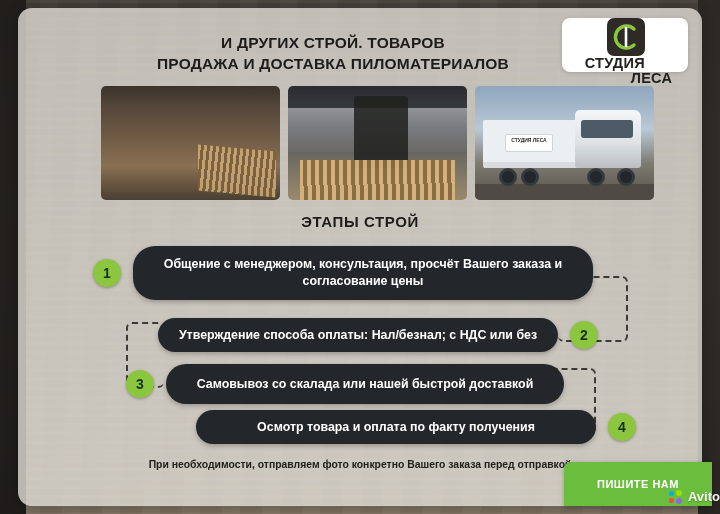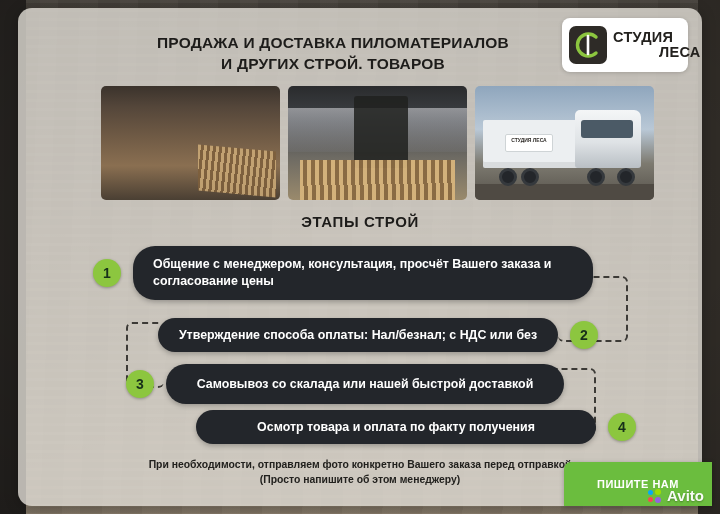--- a/index.html
+++ b/index.html
@@ -88,20 +88,21 @@
     top: 10px;
     width: 126px;
     height: 54px;
     background: #ffffff;
     border-radius: 8px;
     display: flex;
     align-items: center;
     padding-left: 7px;
     box-sizing: border-box;
     box-shadow: 0 1px 4px rgba(0,0,0,0.18);
+    flex-direction: column;
   }
   .logo-mark {
     position: relative;
     width: 38px;
     height: 38px;
     flex: 0 0 38px;
     background: #2e2b27;
     border-radius: 7px;
     margin-right: 6px;
   }
@@ -286,21 +287,21 @@
   .pill {
     background: #23262b;
     color: #ffffff;
     border-radius: 22px;
     font-size: 12.4px;
     font-weight: bold;
     line-height: 17px;
     display: flex;
     align-items: center;
     justify-content: center;
-    text-align: left;
+    text-align: center;
     box-sizing: border-box;
     padding: 17px 20px;
     box-shadow: 0 2px 5px rgba(0,0,0,0.25);
   }
   .num {
     width: 28px;
     height: 28px;
     border-radius: 50%;
     background: #8cc63f;
     color: #17301a;
@@ -368,25 +369,25 @@
     color: #ffffff;
     font-weight: bold;
     font-size: 11px;
     letter-spacing: 0.5px;
     box-shadow: 0 1px 5px rgba(0,0,0,0.25);
   }
 
   
   .watermark {
     position: absolute;
-    right: 16px;
+    right: 0;
     bottom: 10px;
     display: flex;
     align-items: center;
-    font-size: 15px;
+    font-size: 13px;
     font-weight: bold;
     color: #ffffff;
     opacity: 0.95;
     text-shadow: 0 1px 2px rgba(0,0,0,0.35);
   }
   .wm-dots {
     display: inline-block;
     position: relative;
     width: 16px;
     height: 14px;
@@ -409,22 +410,22 @@
 
   <div class="bg-texture"></div>
   <div class="bg-dark-left"></div>
   <div class="bg-dark-right"></div>
   <div class="bg-vignette"></div>
 
   <div class="panel">
 
     <div class="header">
       <div class="headline">
+        <div>И ДРУГИХ СТРОЙ. ТОВАРОВ</div>
         <div>ПРОДАЖА И ДОСТАВКА ПИЛОМАТЕРИАЛОВ</div>
-        <div>И ДРУГИХ СТРОЙ. ТОВАРОВ</div>
       </div>
 
       <div class="logo-box">
         <div class="logo-mark">
           <svg width="30" height="30" viewBox="0 0 30 30" aria-hidden="true">
             <path d="M23 7 A11 11 0 1 0 23 23" fill="none" stroke="#8cc63f" stroke-width="3.4" stroke-linecap="round"></path>
             <path d="M15 6 L15 24" stroke="#ffffff" stroke-width="2.6" stroke-linecap="round"></path>
           </svg>
         </div>
         <div class="logo-text">
@@ -477,21 +478,20 @@
 
       <div class="step step4">
         <div class="pill">Осмотр товара и оплата по факту получения</div>
         <div class="num">4</div>
       </div>
 
     </div>
 
     <div class="note">
       <div>При необходимости, отправляем фото конкретно Вашего заказа перед отправкой</div>
-      <div>(Просто напишите об этом менеджеру)</div>
     </div>
 
   </div>
 
   <div class="cta">ПИШИТЕ НАМ</div>
 
   <div class="watermark">
     <span class="wm-dots">
       <i class="d1"></i>
         <i class="d2"></i>

